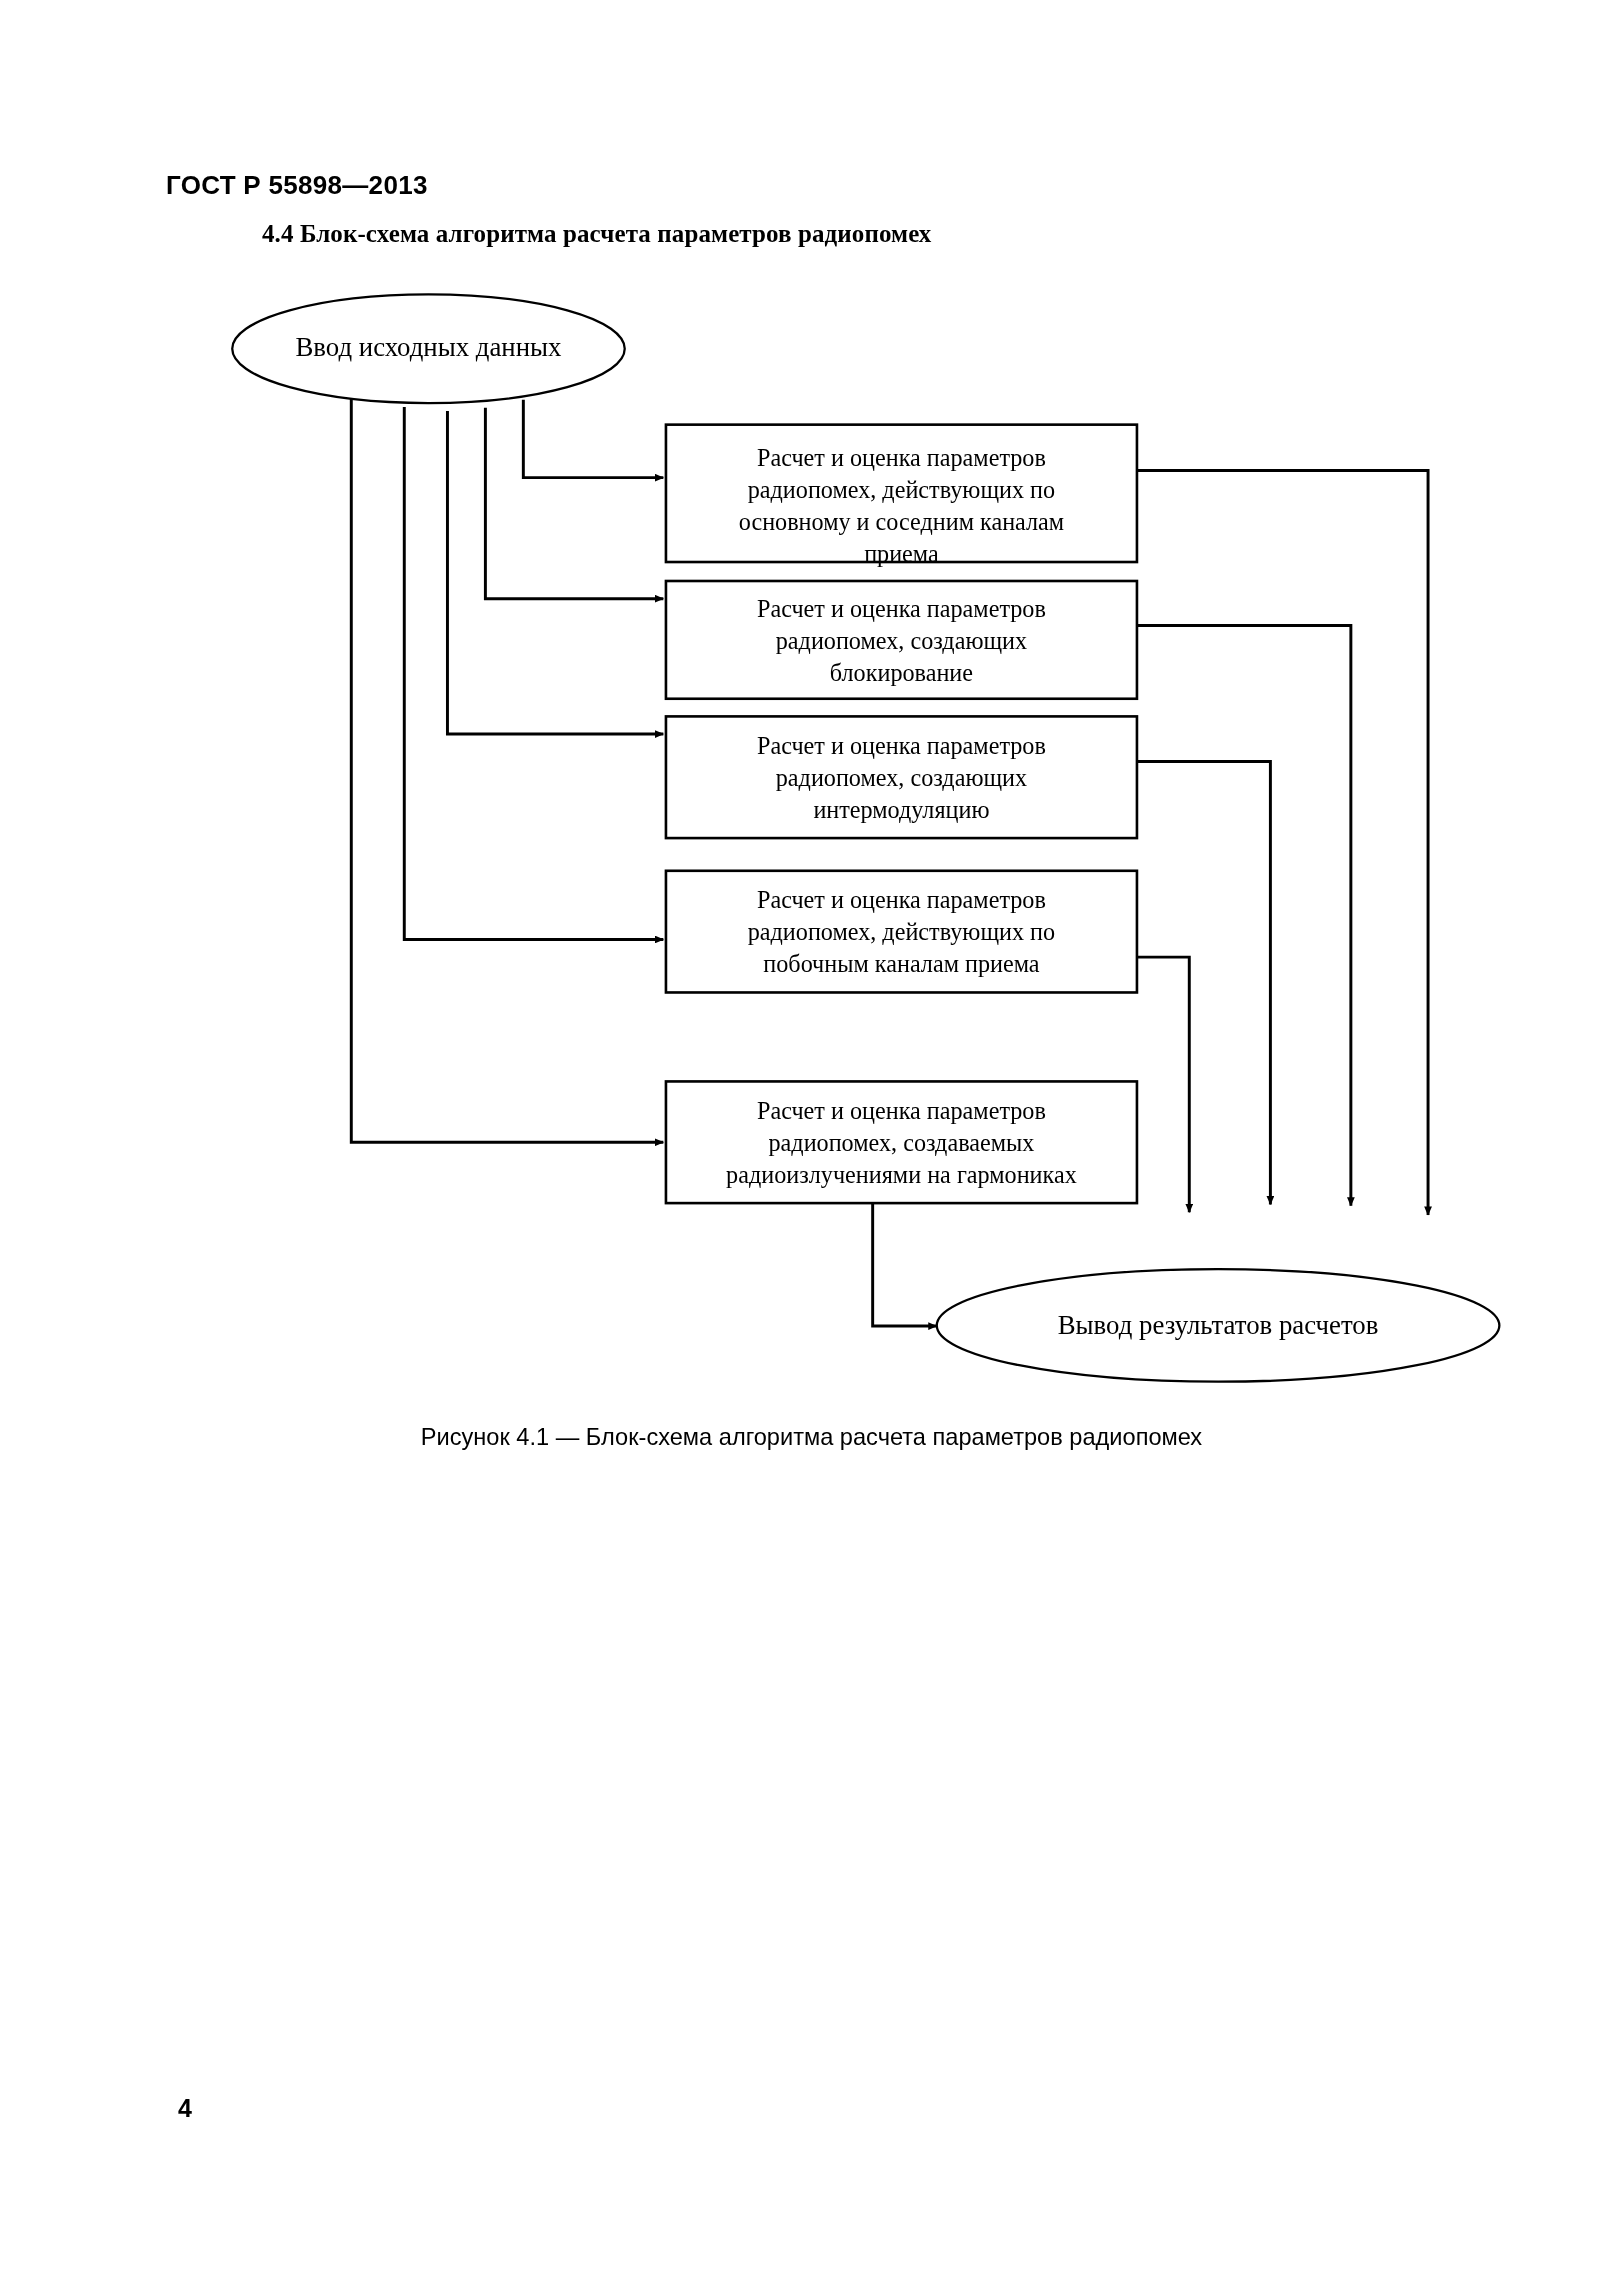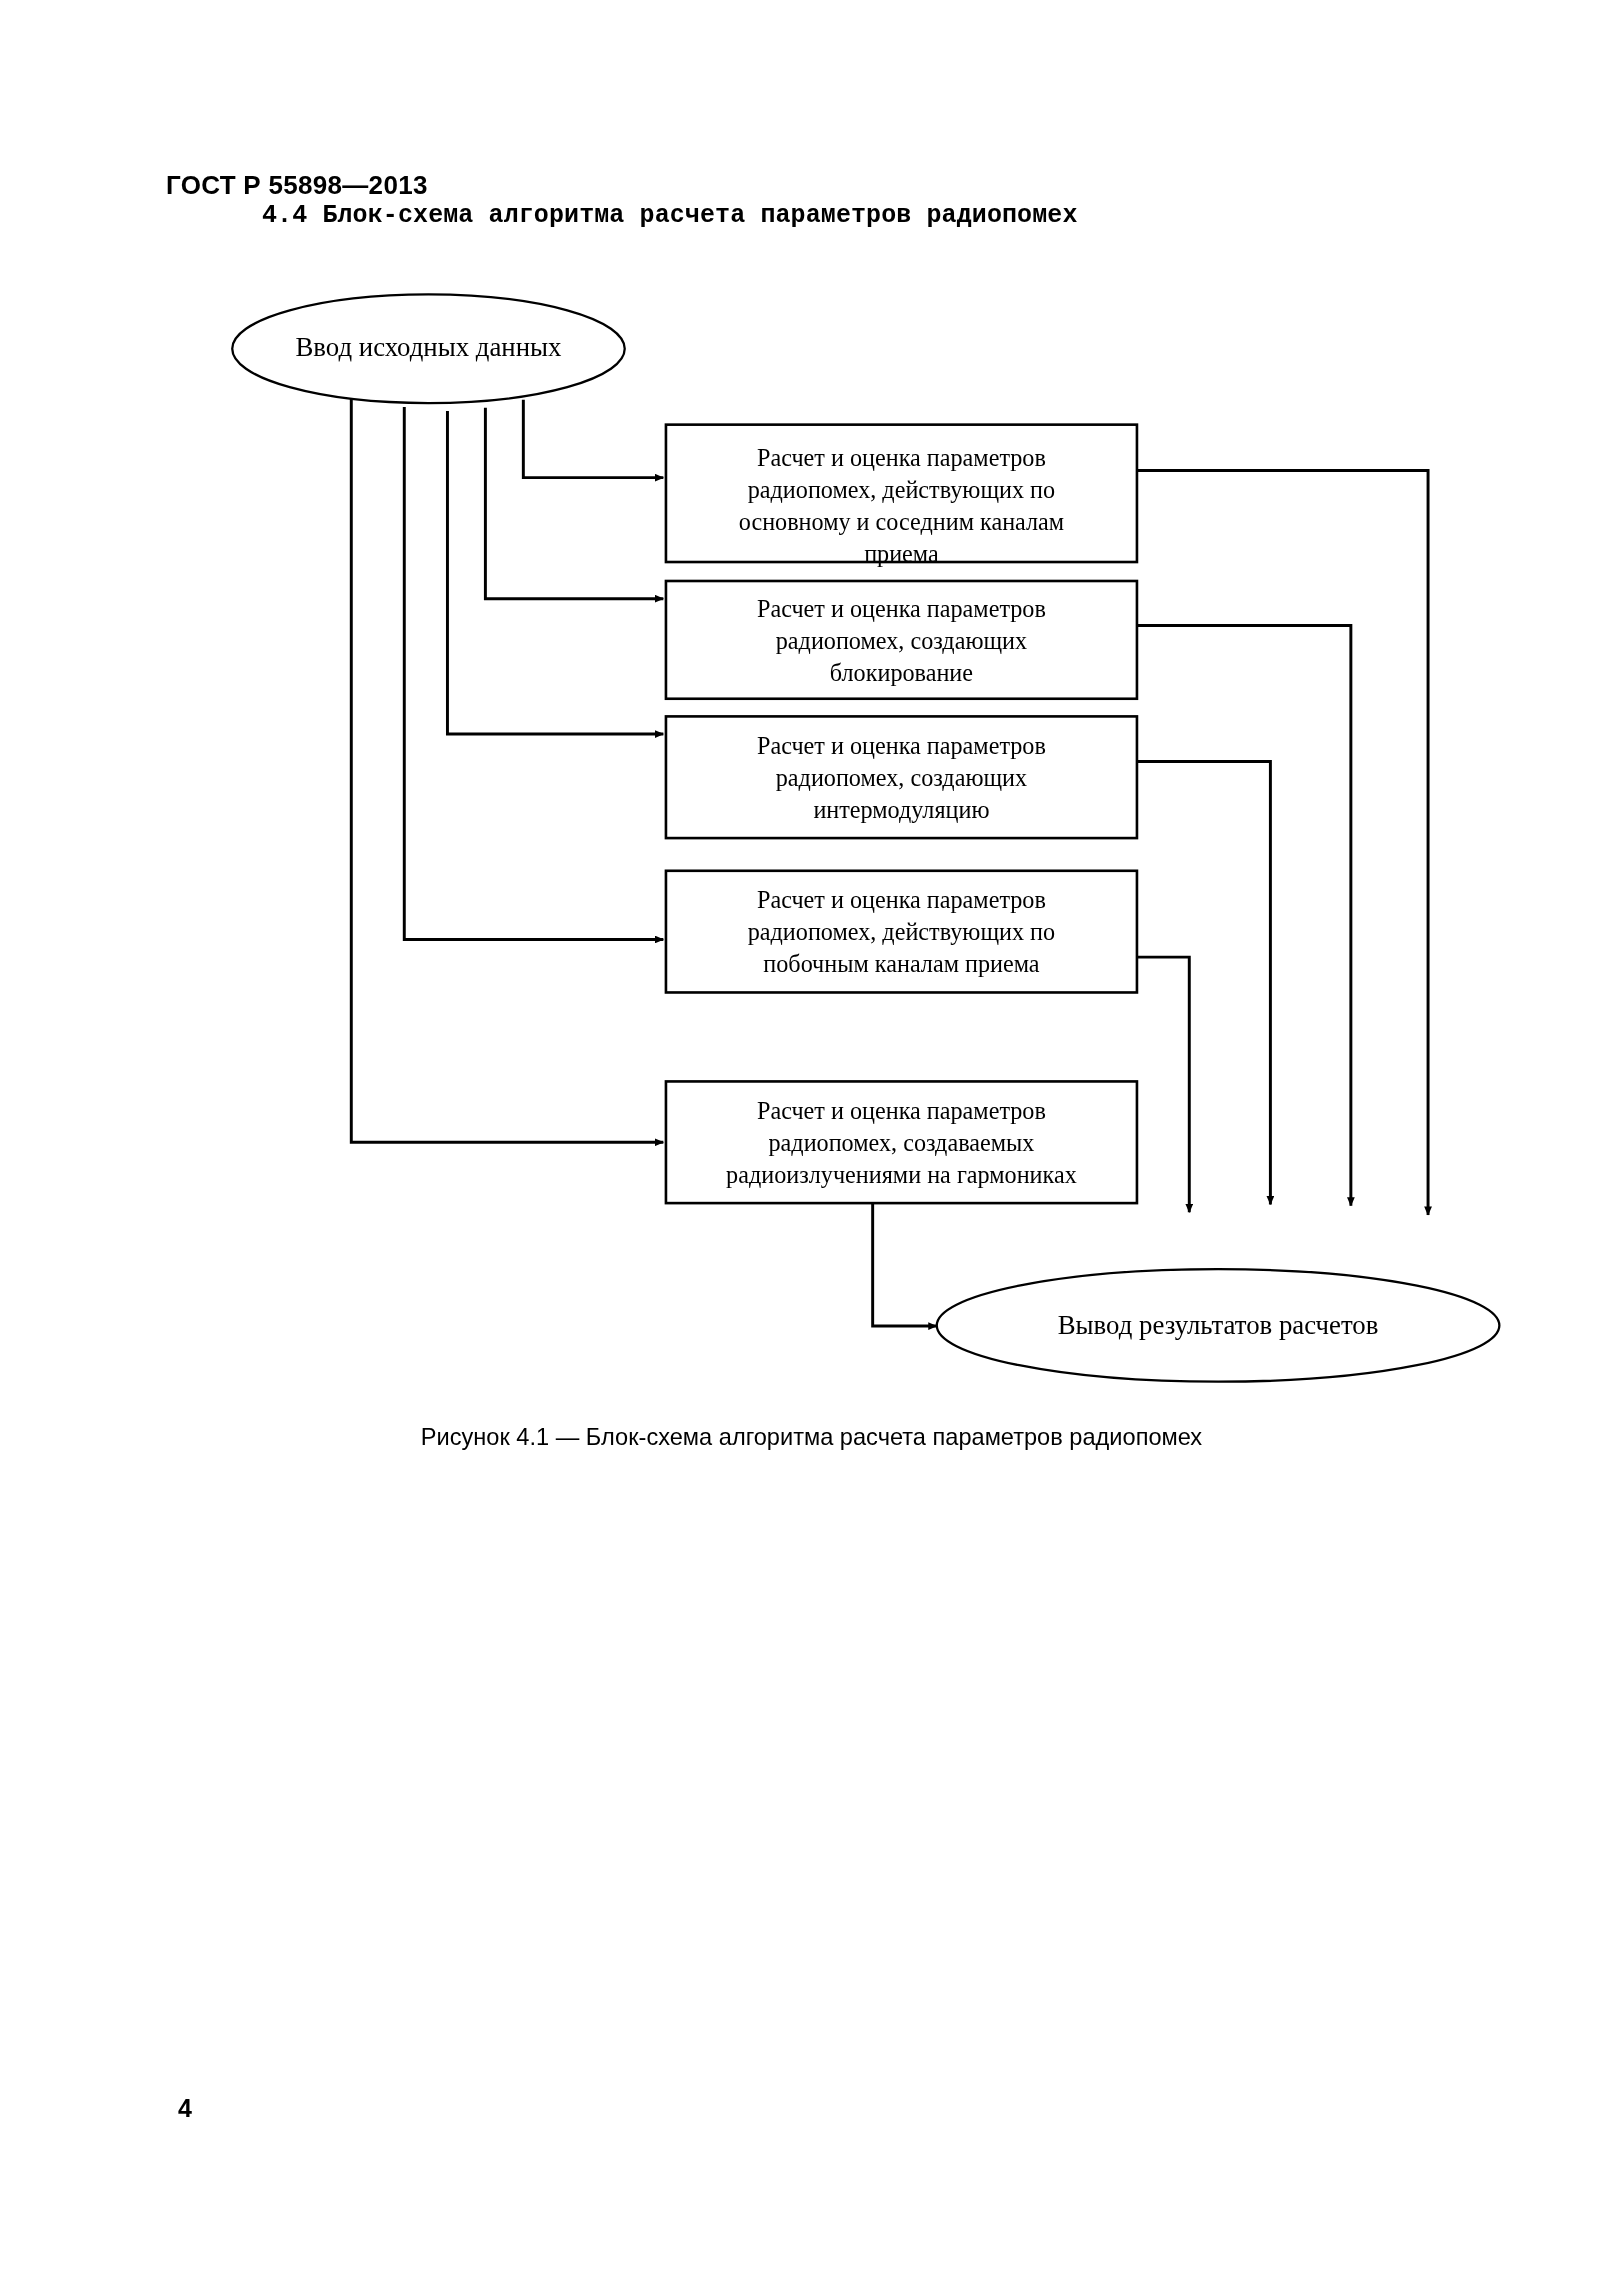--- a/index.html
+++ b/index.html
@@ -33,22 +33,22 @@
     font-weight: bold;
     letter-spacing: 0.3px;
     white-space: nowrap;
     margin-top: 21px;
   }
 
   
   .clause-heading {
     position: absolute;
     left: 262px;
-    top: 201px;
-    font-family: Liberation Mono, monospace;
+    top: 220px;
+    font-family: Liberation Serif, serif;
     font-size: 25px;
     font-weight: bold;
     letter-spacing: 0.1px;
     white-space: nowrap;
   }
 
   
   .figure {
     position: absolute;
     left: 0;

